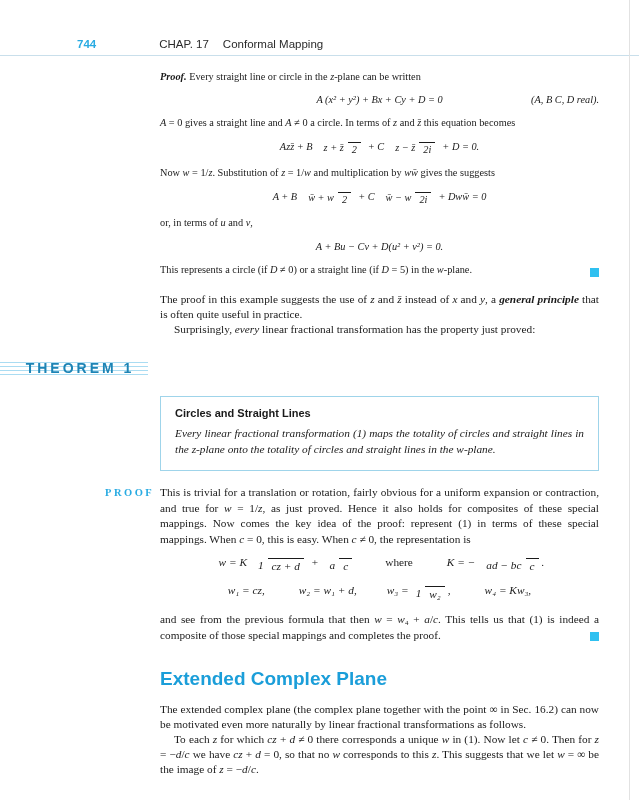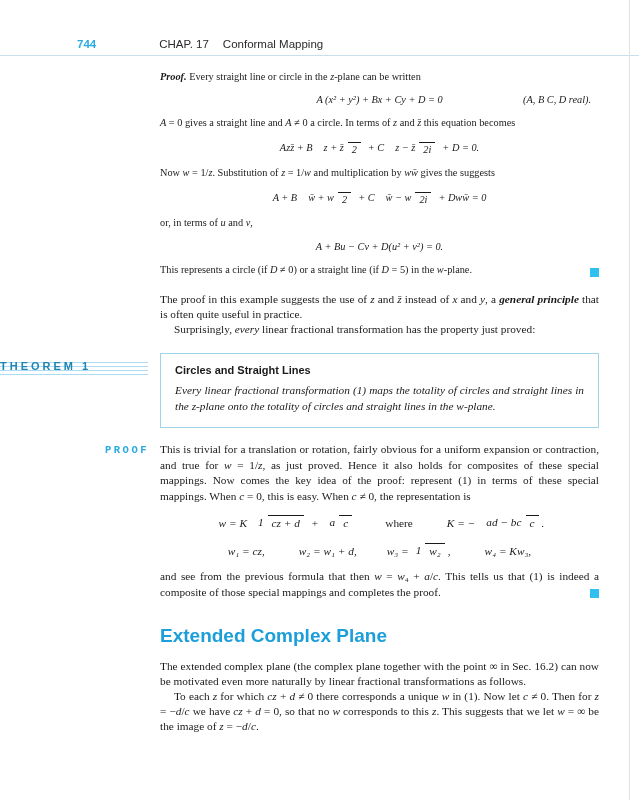--- a/index.html
+++ b/index.html
@@ -32,32 +32,32 @@
   .col { margin-left:160px; margin-right:40px; }
   .ex { font-size:10.3px; line-height:1.38; text-align:justify; }
   .ex p { margin-bottom:2px; }
   .main-text { font-size:11.3px; line-height:1.34; text-align:justify; }
   .indent { text-indent:14px; }
   .run-i { font-style:italic; }
   .run-bi { font-weight:bold; font-style:italic; }
 
   
   .eq {
-    display:flex; justify-content:center; align-items:center;
+    display:flex; justify-content:center; 
     font-style:italic; margin:9px 0;
   }
   .ex .eq { font-size:10.3px; }
   .proof-body .eq { font-size:11.3px; }
   .eq .tok { margin:0 4px; white-space:pre; }
   .eq .tight { margin:0; }
   .frac { display:inline-flex; flex-direction:row; align-items:center; margin:2px 3px; }
   .frac .num { padding:0 4px 1px; line-height:1.15; }
   .frac .den { border-top:1px solid #1a1a1a; padding:1px 4px 0; line-height:1.15; }
   .eq-rel { position:relative; }
-  .eq-side { position:absolute; right:8px; font-style:italic; }
+  .eq-side { position:absolute; right:0; font-style:italic; }
   .wide-gap { margin-right:30px !important; }
   .eq-space { width:26px; }
 
   
   .eop-line { display:flex; align-items:flex-end; }
   .eop-line p { flex:1; }
   .eop {
     width:9px; height:9px; background:#2fc0f0; flex:none;
     margin-left:10px; margin-bottom:2px;
   }
@@ -65,43 +65,44 @@
   .eop-abs { position:absolute; right:0; bottom:3px; width:9px; height:9px; background:#2fc0f0; }
 
   
   .theorem-row { display:flex; margin:16px 0 14px 0; }
   .theorem-gutter { position:relative; width:160px; flex:none; }
   .stripes {
     position:absolute; left:0; right:12px; top:9px; height:14px;
     background:repeating-linear-gradient(to bottom, #aadcf2 0px, #aadcf2 1px, transparent 1px, transparent 4px);
   }
   .theorem-label {
-    position:relative; text-align:left; padding-top:7px;
-    font-family:"Liberation Sans", sans-serif;
-    font-size:11px; font-weight:bold; letter-spacing:3px;
+    position:relative; text-align:center; padding-top:7px;
+    font-family:"Liberation Sans", sans-serif;
+    font-size:14px; font-weight:bold; letter-spacing:3px;
     color:#1d84b5;
   }
   .theorem-box {
     flex:1; margin-right:40px;
     border:1px solid #9fd4ea;
     padding:10px 14px 12px 14px;
     background:#ffffff;
+    margin-top:43px;
   }
   .theorem-title {
     font-family:"Liberation Sans", sans-serif;
     font-size:11px; font-weight:bold; color:#1a1a1a;
     margin-bottom:7px;
   }
   .theorem-body { font-size:11.3px; line-height:1.4; font-style:italic; text-align:justify; }
 
   
   .proof-row { display:flex; margin-top:4px; }
   .proof-gutter {
     width:160px; flex:none; text-align:left; padding-left:105px;
-    font-family:Liberation Mono, monospace;
+    font-family:Liberation Serif, serif;
     font-size:10.5px; font-weight:bold; letter-spacing:2.5px;
     color:#29abe2; padding-top:2px;
   }
   .proof-body { flex:1; margin-right:40px; }
   .proof-body p { font-size:11.3px; line-height:1.38; text-align:justify; }
 
   
   .section-heading {
     font-family:"Liberation Sans", sans-serif;
     font-size:19px; font-weight:bold; color:#1b9ed9;

